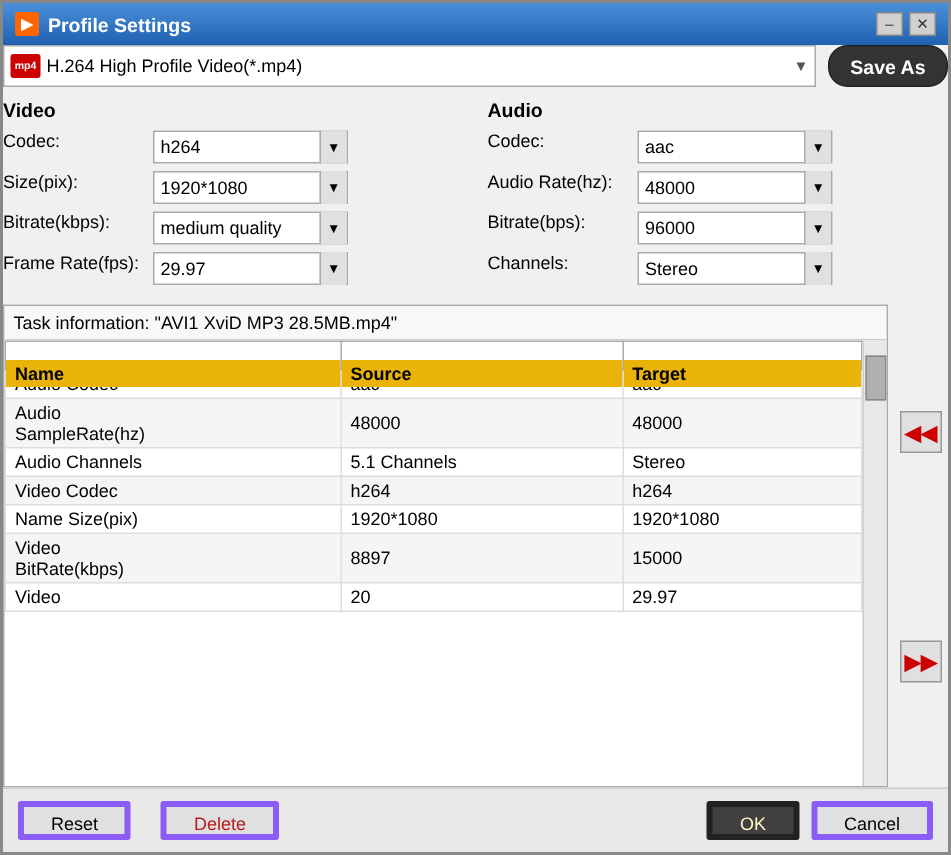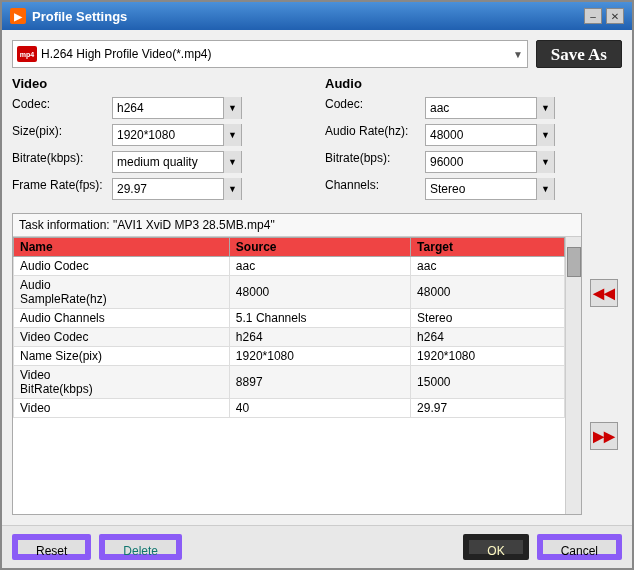--- a/index.html
+++ b/index.html
@@ -63,21 +63,20 @@
       background: #d0d0d0;
       border: 1px solid #888;
       display: flex;
       align-items: center;
       justify-content: center;
       font-size: 10px;
       cursor: pointer;
       color: #333;
     }
     .content {
-      padding: 10px;
       flex: 1;
       display: flex;
       flex-direction: column;
       gap: 8px;
     }
     .profile-row {
       display: flex;
       align-items: center;
       gap: 8px;
     }
@@ -113,26 +112,25 @@
     }
     .dropdown-arrow {
       font-size: 10px;
       color: #555;
     }
     .save-as-btn {
       background: #333;
       color: white;
       border: 1px solid #222;
       padding: 4px 14px;
-      font-size: 17px;
+      font-size: 13px;
       font-weight: bold;
       cursor: pointer;
       height: 28px;
-      border-radius: 2px;
-      font-family: Liberation Serif, serif;
+      border-radius: 13px;
     }
     .sections-row {
       display: flex;
       gap: 16px;
     }
     .section {
       flex: 1;
     }
     .section-title {
       font-weight: bold;
@@ -200,27 +198,27 @@
       flex: 1;
       overflow-y: auto;
       overflow-x: hidden;
     }
     .data-table {
       width: 100%;
       border-collapse: collapse;
       font-size: 12px;
     }
     .data-table th {
-      background: #ef4444;
+      background: #eab308;
       border: 1px solid #aaa;
       padding: 2px 6px;
       text-align: left;
       font-weight: bold;
       position: sticky;
-      top: 0;
+      top: 12px;
     }
     .data-table td {
       border: 1px solid #ddd;
       padding: 2px 6px;
     }
     .data-table tr:nth-child(even) td {
       background: #f5f5f5;
     }
     .data-table tr:nth-child(odd) td {
       background: white;
@@ -280,34 +278,35 @@
       display: flex;
       gap: 8px;
     }
     .bottom-right {
       display: flex;
       gap: 8px;
     }
     .btn {
       padding: 4px 18px;
       font-size: 12px;
-      border: 6px solid #8b5cf6;
+      border: 4px solid #8b5cf6;
       cursor: pointer;
       border-radius: 2px;
       background: #e0e0e0;
       height: 26px;
     }
     .btn-dark {
       background: #404040;
       color: #fef9c3;
       border-color: #222;
     }
     .btn-disabled {
-      color: #0f766e;
+      color: #b91c1c;
       cursor: default;
+      margin-left: 12px;
     }
     .table-container-row {
       display: flex;
       gap: 4px;
       flex: 1;
       min-height: 0;
     }
   </style>
 </head>
 <body>
@@ -444,21 +443,21 @@
                     <td style="white-space: pre-line;">1920*1080</td>
                   </tr>
                   <tr>
                     <td style="white-space: pre-line;">Video
 BitRate(kbps)</td>
                     <td style="white-space: pre-line;">8897</td>
                     <td style="white-space: pre-line;">15000</td>
                   </tr>
                   <tr>
                     <td style="white-space: pre-line;">Video</td>
-                    <td style="white-space: pre-line;">40</td>
+                    <td style="white-space: pre-line;">20</td>
                     <td style="white-space: pre-line;">29.97</td>
                   </tr>
                 </tbody>
             </table>
           </div>
           <div class="scrollbar-area">
             <div class="scroll-track">
               <div class="scroll-thumb"></div>
             </div>
           </div>

